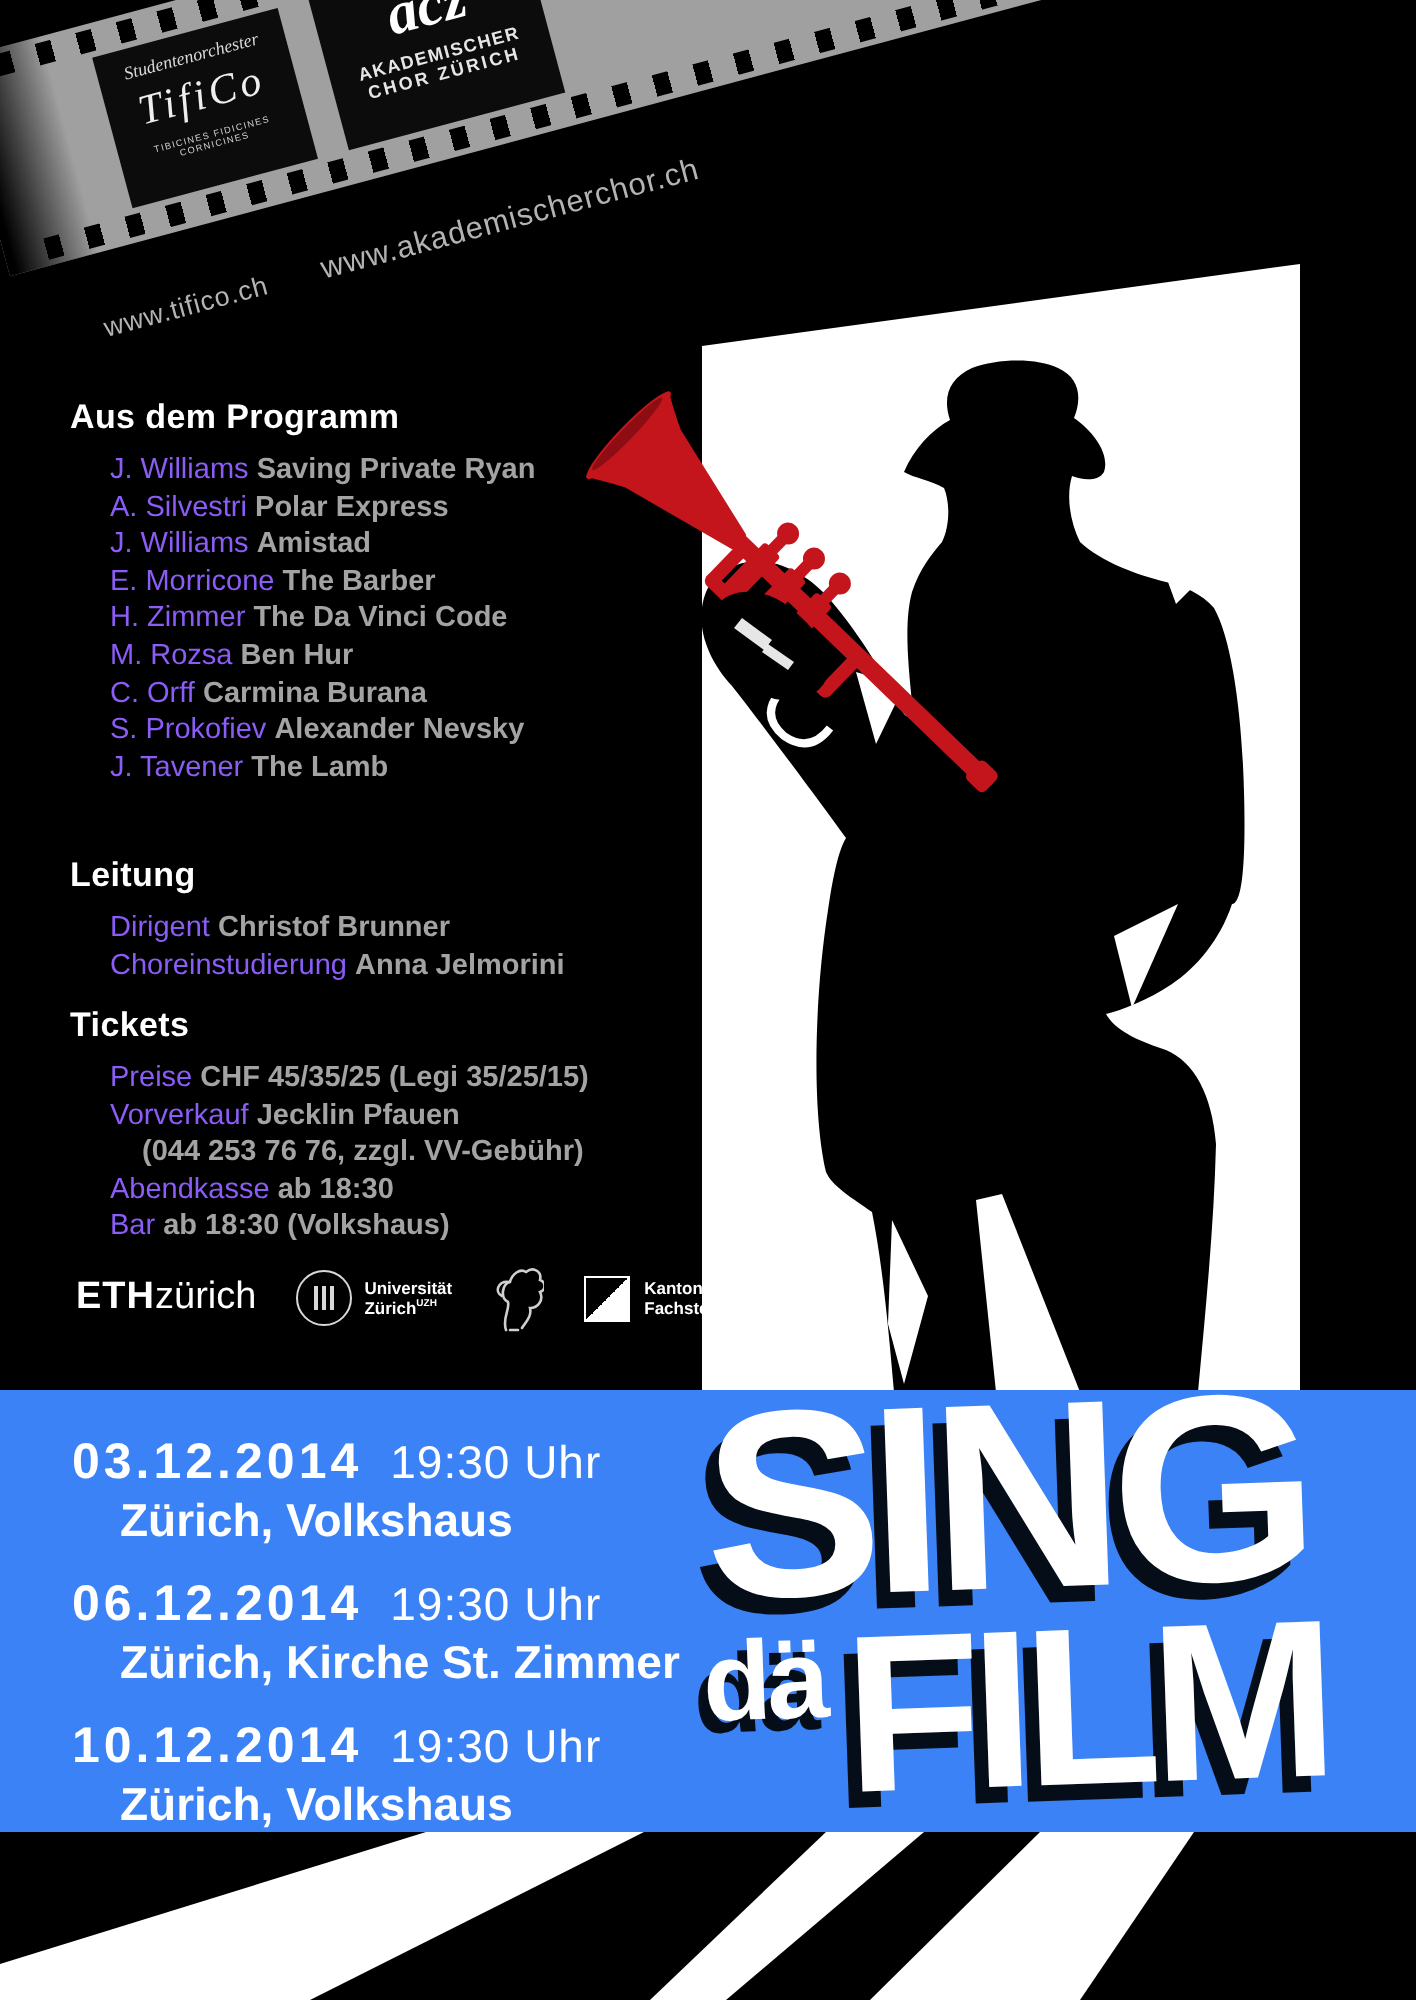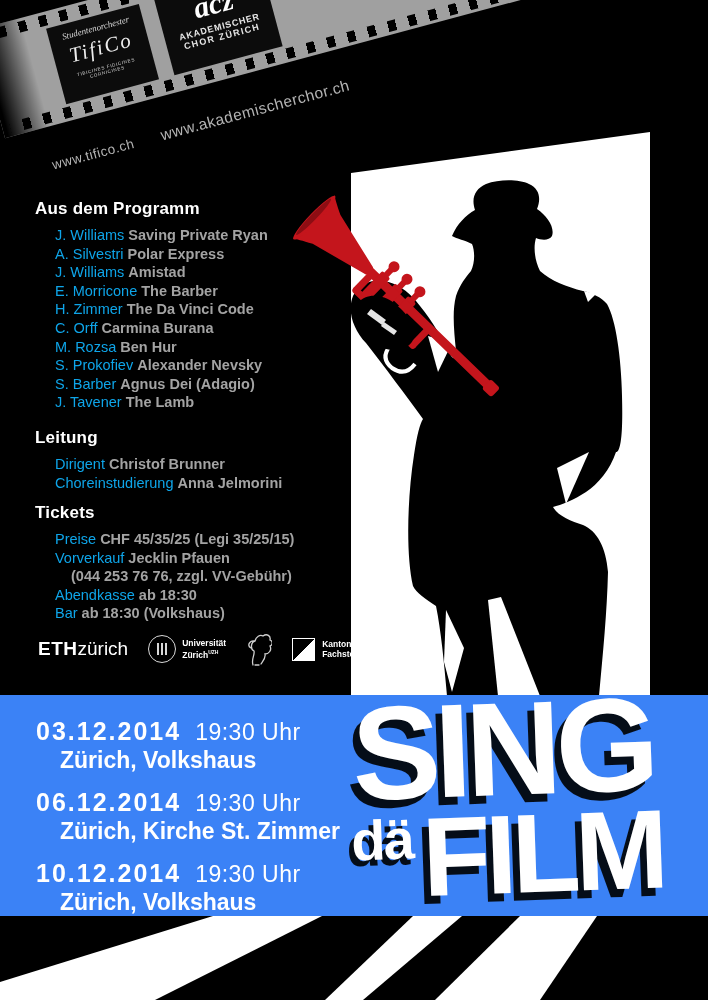--- a/index.html
+++ b/index.html
@@ -30,21 +30,21 @@
   .url-tifico{font-size:13.5px;letter-spacing:.5px;margin-right:28px;}
   .url-acz{font-size:15.5px;letter-spacing:.5px;}
 
   
   .scene{position:absolute;left:0;top:0;}
 
   
   .col{position:absolute;left:35px;}
   .h{font-size:17px;font-weight:700;margin-bottom:7px;letter-spacing:.2px;}
   .line{font-size:14.5px;line-height:18.6px;padding-left:20px;white-space:nowrap;}
-  .lab{color:#0ea5e9;font-weight:400;}
+  .lab{color:#8b5cf6;font-weight:400;}
   .val{color:#a3a3a3;font-weight:700;}
   .indent2{padding-left:36px;}
   #program{top:199px;}
   #leitung{top:428px;}
   #tickets{top:503px;}
 
   
   .sponsors{position:absolute;left:38px;top:631px;display:flex;align-items:center;gap:20px;}
   .eth{font-size:19px;white-space:nowrap;}
   .eth b{font-weight:700;letter-spacing:.5px;}
@@ -182,24 +182,23 @@
     <path d="M384,322 l13,9 -3,4 -13,-9 z" fill="#fff" opacity=".9"></path>
   </svg>
 
   <div class="col" id="program">
     <div class="h">Aus dem Programm</div>
     <div class="line"><span class="lab">J. Williams</span> <span class="val">Saving Private Ryan</span></div>
     <div class="line"><span class="lab">A. Silvestri</span> <span class="val">Polar Express</span></div>
     <div class="line"><span class="lab">J. Williams</span> <span class="val">Amistad</span></div>
     <div class="line"><span class="lab">E. Morricone</span> <span class="val">The Barber</span></div>
     <div class="line"><span class="lab">H. Zimmer</span> <span class="val">The Da Vinci Code</span></div>
+    <div class="line"><span class="lab">M. Rozsa</span> <span class="val">Ben Hur</span></div>
     <div class="line"><span class="lab">C. Orff</span> <span class="val">Carmina Burana</span></div>
-    <div class="line"><span class="lab">M. Rozsa</span> <span class="val">Ben Hur</span></div>
     <div class="line"><span class="lab">S. Prokofiev</span> <span class="val">Alexander Nevsky</span></div>
-    <div class="line"><span class="lab">S. Barber</span> <span class="val">Agnus Dei (Adagio)</span></div>
     <div class="line"><span class="lab">J. Tavener</span> <span class="val">The Lamb</span></div>
   </div>
 
   <div class="col" id="leitung">
     <div class="h">Leitung</div>
     <div class="line"><span class="lab">Dirigent</span> <span class="val">Christof Brunner</span></div>
     <div class="line"><span class="lab">Choreinstudierung</span> <span class="val">Anna Jelmorini</span></div>
   </div>
 
   <div class="col" id="tickets">

